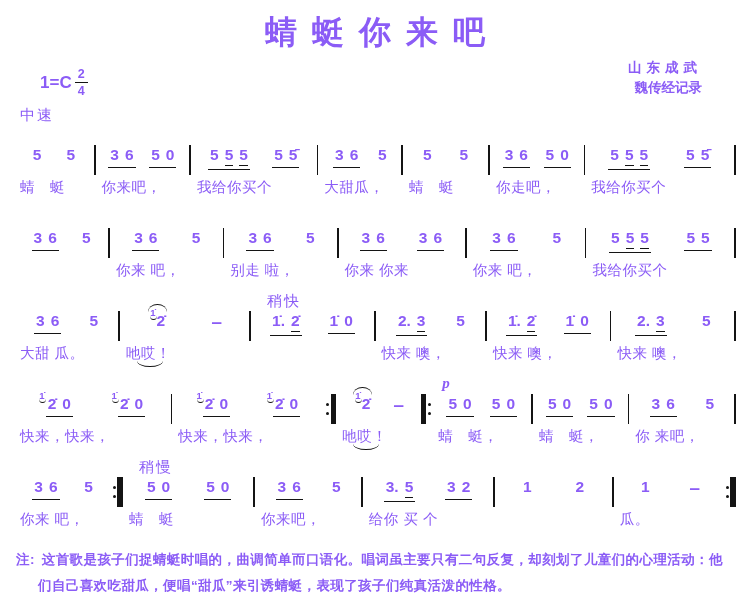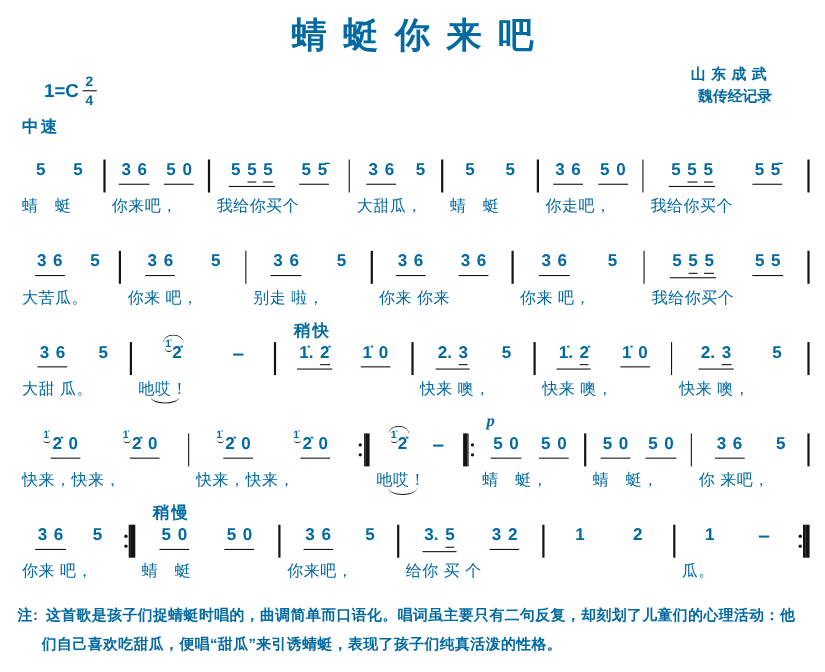--- a/index.html
+++ b/index.html
@@ -1,33 +1,33 @@
 <!DOCTYPE html>
 <html><head>
 <meta charset="utf-8">
 <style>
   html,body{margin:0;padding:0;background:#e8e8e8;}
   .page{
-    width:750px;height:611px;background:#ffffff;color:#0369a1;
+    width:750px;height:611px;background:#ffffff;color:#8b5cf6;
     font-family:"Liberation Sans",sans-serif;
     box-sizing:border-box;padding:8px 14px;overflow:hidden;position:relative;
   }
   
   .title{
     text-align:center;font-size:32px;font-weight:900;
     letter-spacing:15px;text-indent:15px;margin:4px 0 6px;line-height:1.25;
   }
   .meta{position:relative;height:48px;}
   .keysig{position:absolute;left:26px;top:10px;font-size:17px;font-weight:bold;display:flex;align-items:center;}
   .frac{display:inline-flex;flex-direction:column;align-items:center;line-height:1;font-size:12.5px;font-weight:bold;margin-left:3px;}
   .frac .num{border-bottom:1.6px solid #141414;padding:0 3px 1.5px;}
   .frac .den{padding-top:1.5px;}
   .credits{position:absolute;right:34px;top:0;text-align:right;font-size:13.5px;font-weight:bold;line-height:1.5;}
   .credits .c1{letter-spacing:5px;text-align:center;}
-  .tempo{font-size:15px;font-weight:700;margin:0 0 0 6px;letter-spacing:2px;}
+  .tempo{font-size:15px;font-weight:400;margin:0 0 0 6px;letter-spacing:2px;}
   
   .score{margin-top:2px;}
   .system{display:flex;align-items:flex-start;margin-bottom:9px;}
   .measure{display:flex;flex-direction:column;min-width:0;}
   .mark-row{height:17px;font-size:12px;font-weight:bold;padding-left:10px;line-height:15px;}
   .mark-text.dyn{font-style:italic;font-family:"Liberation Serif",serif;font-size:15px;}
   .notes-row{height:29px;display:flex;justify-content:space-around;align-items:flex-start;padding:1px 6px 0;}
   .note{font-size:15.5px;font-weight:bold;line-height:1.25;white-space:pre;}
   .beam{display:inline-flex;gap:6px;border-bottom:1.7px solid #141414;padding:0 2px 3px;}
   .note.dbl{border-bottom:1.6px solid #141414;padding-bottom:1px;}
@@ -220,21 +220,20 @@
           <div class="mark-row"></div>
           <div class="notes-row">
             <span class="bgroup">
               <span class="beam">
                 <span class="note">3</span>
                 <span class="note">6</span>
               </span>
             </span>
             <span class="note">5</span>
           </div>
-          <div class="lyric-row">大苦瓜。</div>
         </div>
         <div class="bar-wrap">
           <i class="bar-thin"></i>
         </div>
         <div class="measure" style="flex: 105 1 0px;">
           <div class="mark-row"></div>
           <div class="notes-row">
             <span class="bgroup">
               <span class="beam">
                 <span class="note">3</span>

